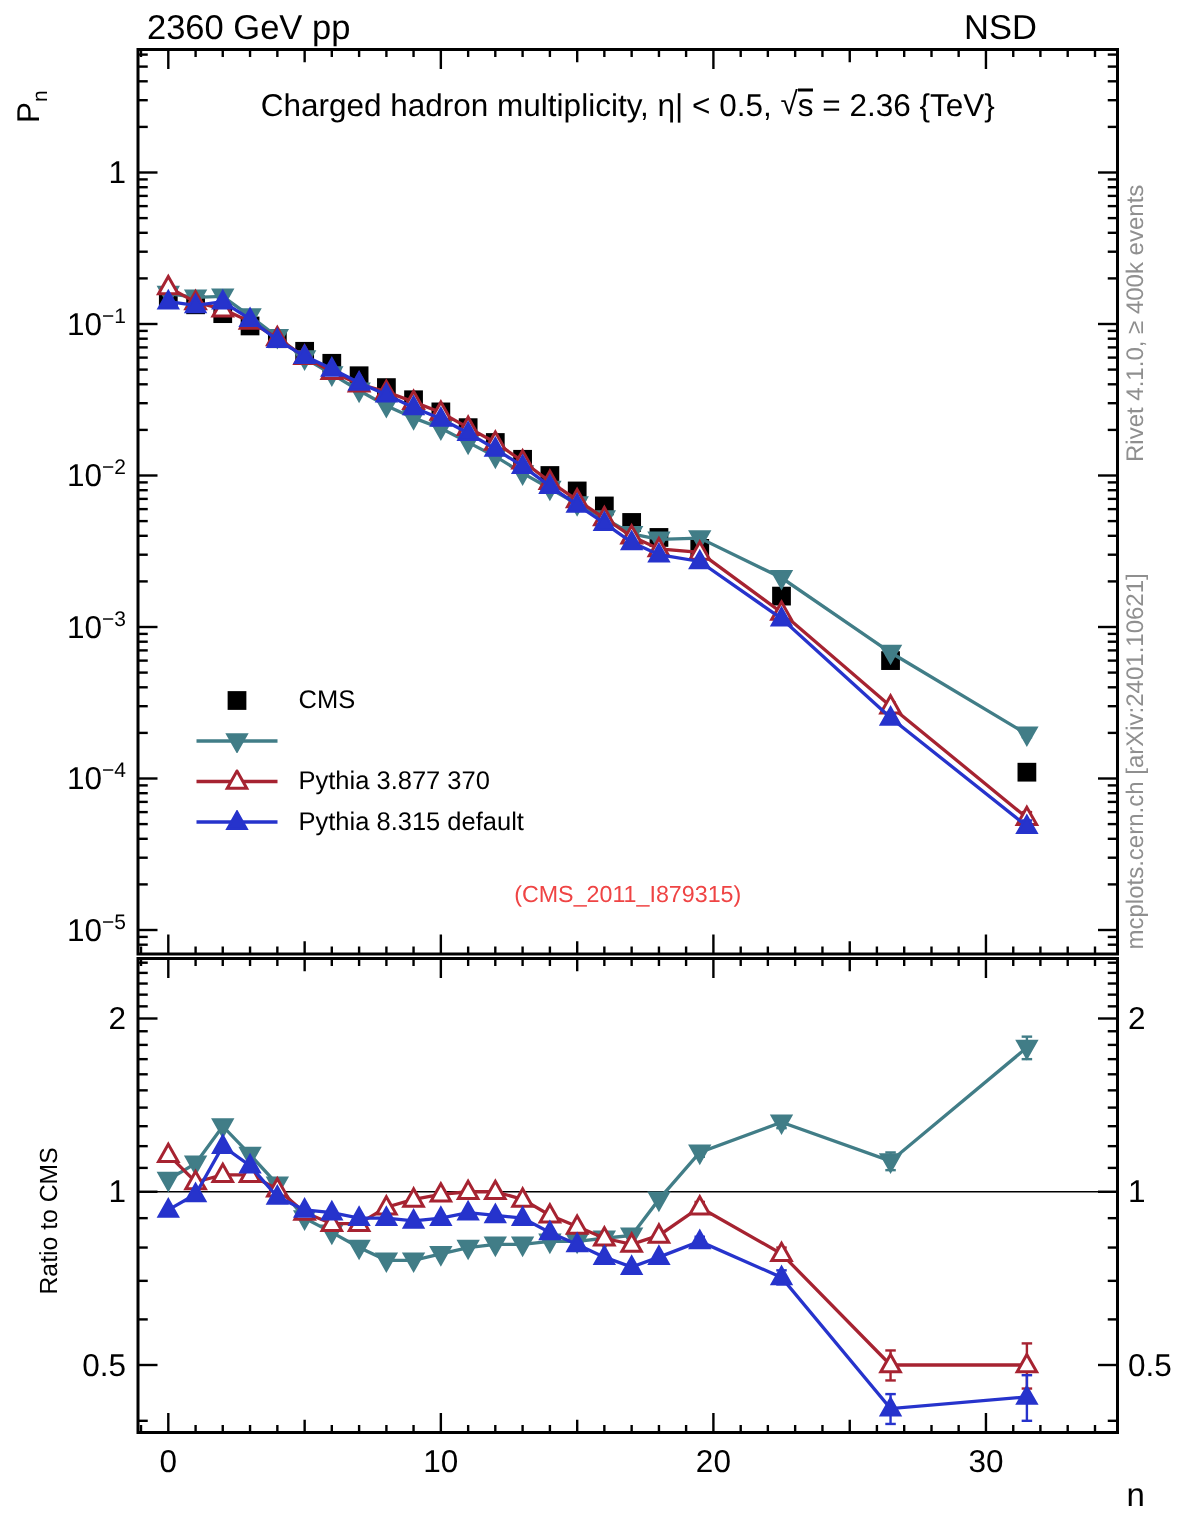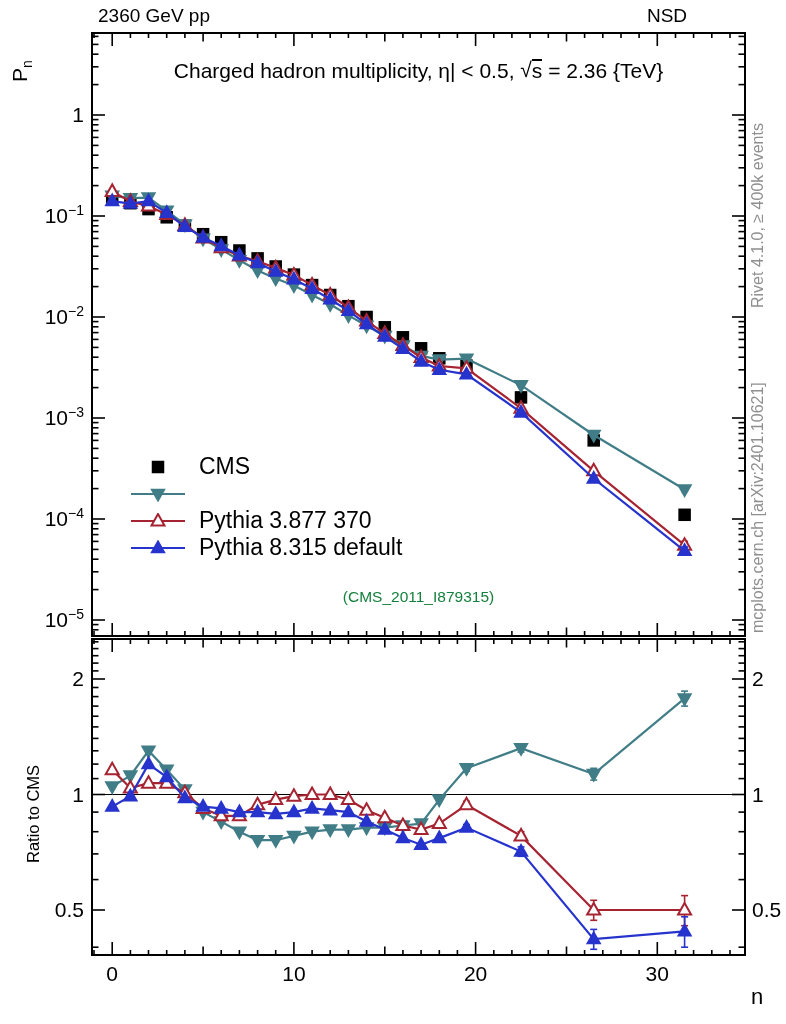--- a/index.html
+++ b/index.html
@@ -1,28 +1,28 @@
 <!DOCTYPE html>
 <html><head>
 <meta charset="utf-8">
 <style>
   html,body{margin:0;padding:0;background:#fff;}
   #stage{position:relative;width:786px;height:1024px;background:#fff;overflow:hidden;
          font-family:"Liberation Sans","DejaVu Sans",sans-serif;color:#000;}
   #chart-svg{position:absolute;left:0;top:0;}
   .abs{position:absolute;}
-  .hdr{font-size:19px;letter-spacing:0px;}
+  .hdr{font-size:23px;letter-spacing:0px;}
   .plot-title{left:92px;top:59px;width:653px;text-align:center;font-size:21px;}
   .sqrt-sym{display:inline-block;transform:translateY(-1px);}
   .sqrt-arg{display:inline-block;border-top:2px solid #000;line-height:19px;}
   .legend{left:130px;top:453px;}
   .legend-row{display:flex;align-items:center;height:27px;}
   .legend-marker{width:56px;height:16px;flex:0 0 56px;}
-  .legend-label{margin-left:13px;font-size:23px;white-space:nowrap;}
-  .watermark{left:92px;top:588px;width:653px;text-align:center;font-size:15.5px;color:#15803d;}
+  .legend-label{margin-left:13px;font-size:17px;white-space:nowrap;}
+  .watermark{left:92px;top:588px;width:653px;text-align:center;font-size:15.5px;color:#ef4444;}
   .rot{transform:rotate(-90deg);transform-origin:0 0;white-space:nowrap;}
   .note{font-size:16px;color:#8f8f8f;}
   .note-top{left:749px;top:308px;width:272px;}
   .note-bottom{left:749px;top:633px;width:300px;}
   .ylabel-main{left:8px;top:82px;width:60px;font-size:21px;}
   .ylabel-main sub{font-size:14px;}
   .ylabel-ratio{left:24px;top:863px;width:120px;font-size:16.5px;}
   .xlabel-n{left:751px;top:984px;font-size:22px;}
 </style>
 </head>

